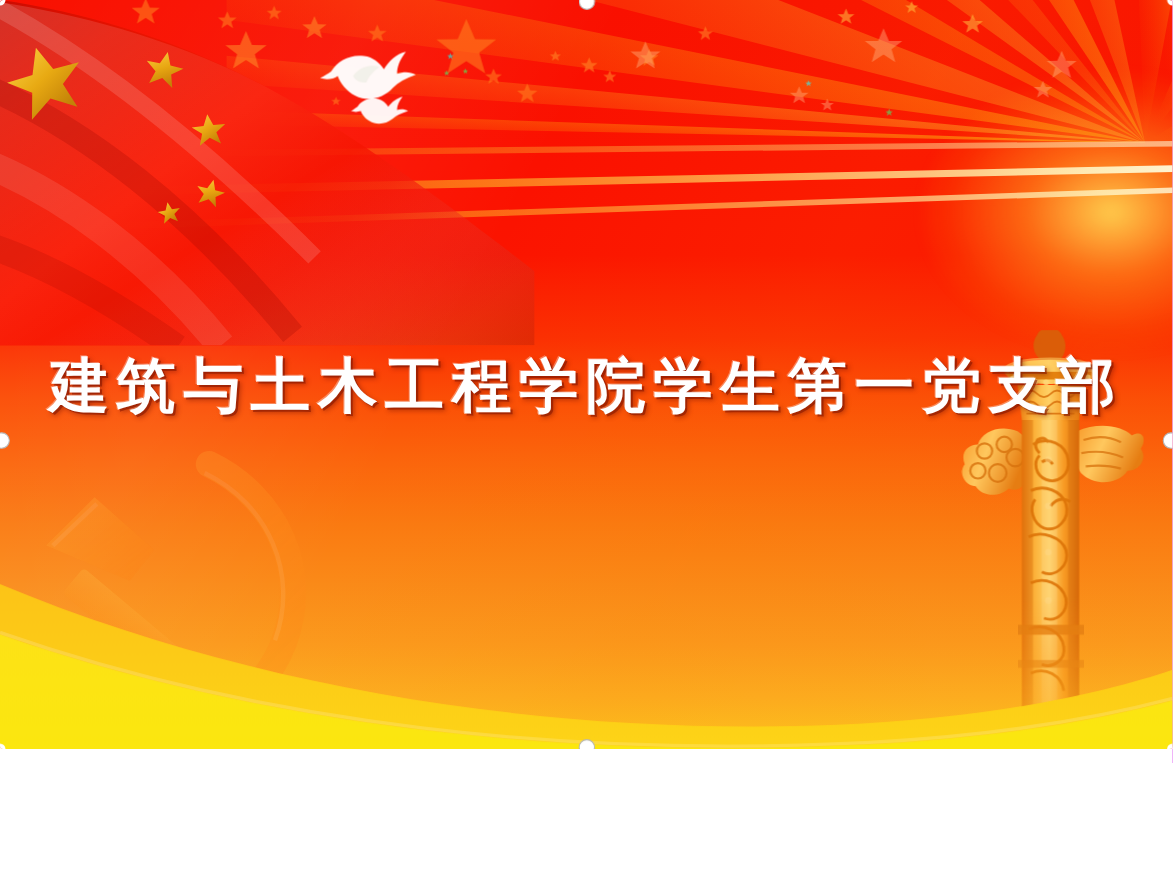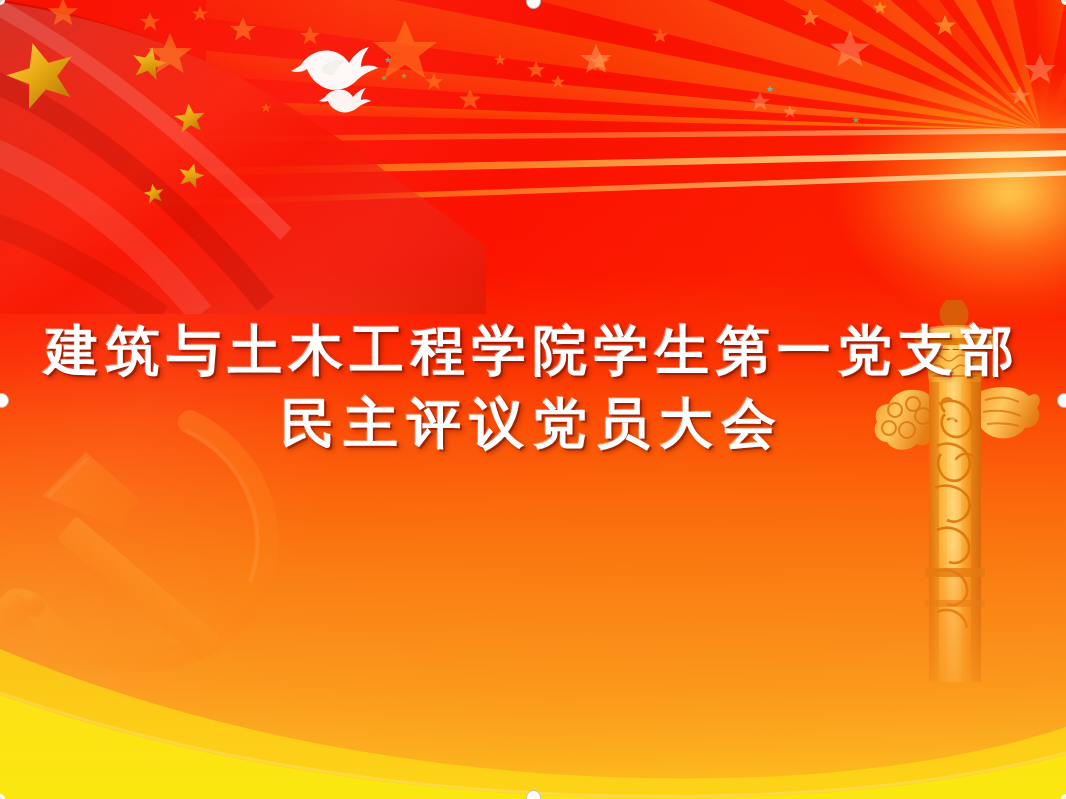--- a/index.html
+++ b/index.html
@@ -5,21 +5,21 @@
   html, body {
     margin: 0;
     padding: 0;
     background: #ffffff;
     font-family: "Liberation Sans", sans-serif;
   }
 
   #slide {
     position: relative;
     width: 1066px;
-    height: 799px;
+    height: 681px;
     overflow: hidden;
     border-radius: 3px;
     background: #d946ef;
   }
 
   
   .bg-base {
     position: absolute;
     inset: 0;
     background: linear-gradient(to bottom,
@@ -545,21 +545,20 @@
       <path d="M0,40 C230,136 500,178 760,168 C900,162 1000,140 1066,118 L1066,190 L0,190 Z" fill="url(#wb)"></path>
 
       <path d="M0,86 C240,170 520,200 790,186 C920,179 1005,162 1066,146 L1066,190 L0,190 Z" fill="url(#wf)"></path>
 
       <path d="M0,84 C240,168 520,198 790,184 C920,177 1005,160 1066,144" fill="none" stroke="rgba(255,255,255,0.18)" stroke-width="3"></path>
     </svg>
   </div>
 
   <div class="title-block">
     <span class="title-line title-line-1">建筑与土木工程学院学生第一党支部</span>
-    <span class="title-line title-line-2">民主评议党员大会</span>
   </div>
 
   <div class="handle h-t"></div>
   <div class="handle h-b"></div>
   <div class="handle h-l"></div>
   <div class="handle h-r"></div>
 
   <div class="corner c-tl"></div>
   <div class="corner c-tr"></div>
   <div class="corner c-bl"></div>

